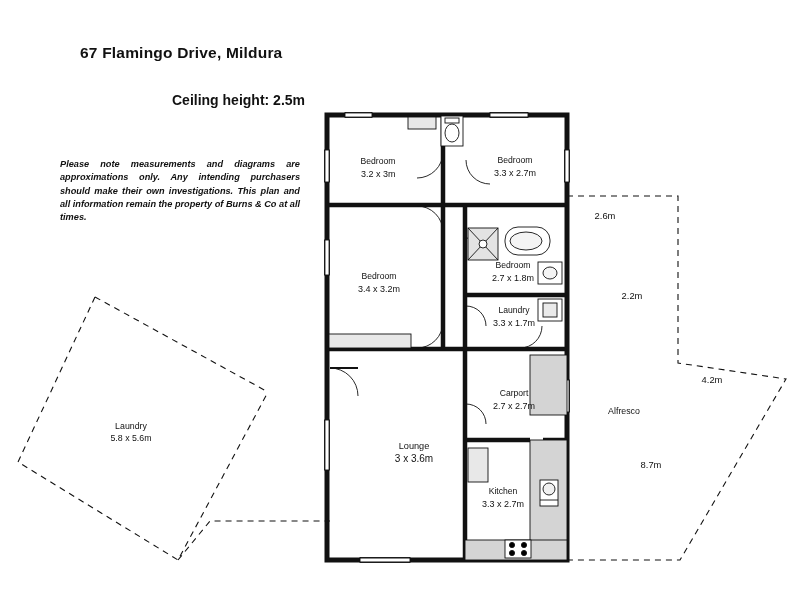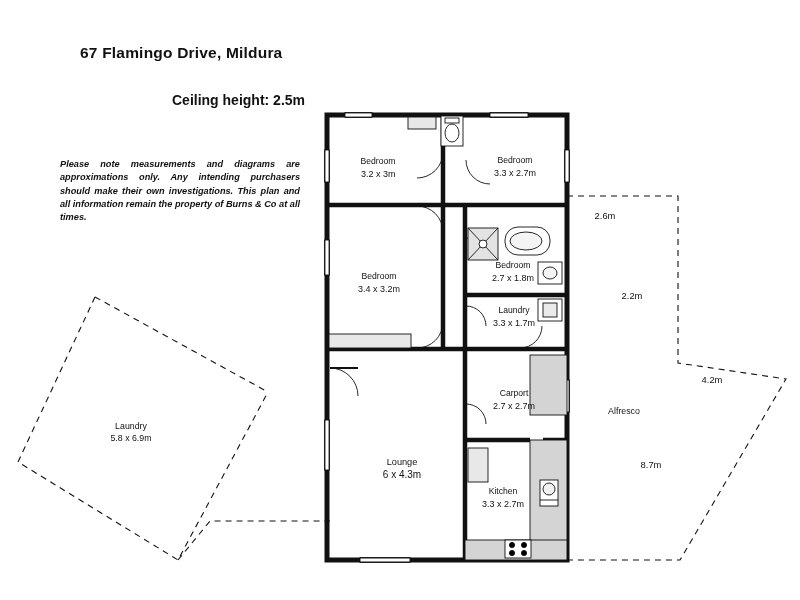--- a/index.html
+++ b/index.html
@@ -274,34 +274,34 @@
     <div class="roomlabel" style="left:514px; top:317px;">
       <span class="nm">Laundry</span>
       <span class="dm">3.3 x 1.7m</span>
     </div>
 
     <div class="roomlabel" style="left:514px; top:400px;">
       <span class="nm">Carport</span>
       <span class="dm">2.7 x 2.7m</span>
     </div>
 
-    <div class="roomlabel big" style="left:402px; top:453px;margin-top:16px;">
+    <div class="roomlabel big" style="left:414px; top:453px;">
       <span class="nm">Lounge</span>
-      <span class="dm">6 x 4.3m</span>
+      <span class="dm">3 x 3.6m</span>
     </div>
 
     <div class="roomlabel" style="left:503px; top:498px;">
       <span class="nm">Kitchen</span>
       <span class="dm">3.3 x 2.7m</span>
     </div>
 
     
     <div class="arealabel" style="left:131px; top:432px;">
       <span class="nm">Laundry</span><br>
-      <span class="dm">5.8 x 6.9m</span>
+      <span class="dm">5.8 x 5.6m</span>
     </div>
 
     <div class="arealabel" style="left:624px; top:411px;">
       <span class="nm">Alfresco</span>
     </div>
 
     
     <div class="dimlabel" style="left:605px; top:215px;">2.6m</div>
     <div class="dimlabel" style="left:632px; top:295px;">2.2m</div>
     <div class="dimlabel" style="left:712px; top:379px;">4.2m</div>

